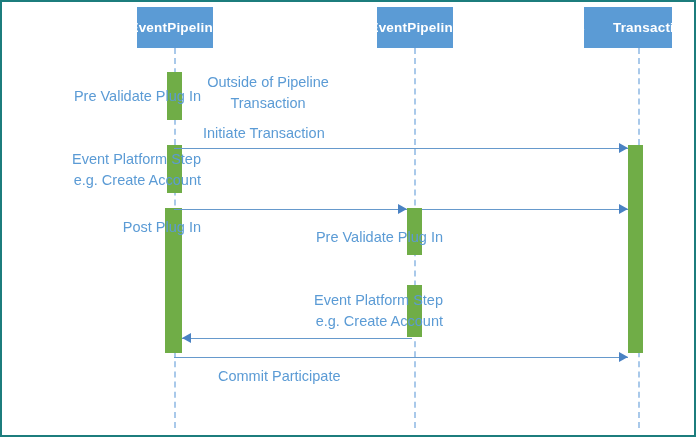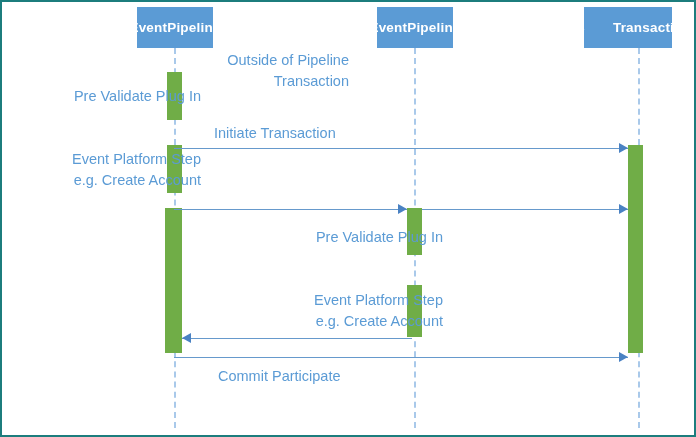--- a/index.html
+++ b/index.html
@@ -104,21 +104,21 @@
   <div class="activation" style="left:165px;top:143px;width:15px;height:48px;"></div>
   <div class="activation" style="left:163px;top:206px;width:17px;height:145px;"></div>
 
   <div class="activation" style="left:405px;top:206px;width:15px;height:47px;"></div>
   <div class="activation" style="left:405px;top:283px;width:15px;height:52px;"></div>
 
   <div class="activation" style="left:626px;top:143px;width:15px;height:208px;"></div>
 
   <div class="msg" style="left:172px;top:146px;width:454px;"></div>
   <div class="arrowhead right" style="left:617px;top:141px;"></div>
-  <div class="label" style="left:212px;top:121px;text-align:right;">Initiate Transaction</div>
+  <div class="label" style="left:201px;top:121px;text-align:right;">Initiate Transaction</div>
 
   <div class="msg" style="left:172px;top:207px;width:233px;"></div>
   <div class="arrowhead right" style="left:396px;top:202px;"></div>
 
   <div class="msg" style="left:420px;top:207px;width:206px;"></div>
   <div class="arrowhead right" style="left:617px;top:202px;"></div>
 
   <div class="msg" style="left:180px;top:336px;width:230px;"></div>
   <div class="arrowhead left" style="left:180px;top:331px;"></div>
 
@@ -128,22 +128,25 @@
 
   <div class="label right" style="left:0px;top:84px;width:161px;">
     <span class="tline">Pre Validate Plug In</span>
   </div>
 
   <div class="label right" style="left:0px;top:147px;width:161px;">
     <span class="tline">Event Platform Step</span>
     <span class="tline">e.g. Create Account</span>
   </div>
 
+  <div class="label right" style="left:0px;top:215px;width:161px;">
+    <span class="tline">Post Plug In</span>
+  </div>
 
-  <div class="label center" style="left:185px;top:48px;width:162px;text-align:right;">
+  <div class="label center" style="left:185px;top:70px;width:162px;">
     <span class="tline">Outside of Pipeline</span>
     <span class="tline">Transaction</span>
   </div>
 
   <div class="label right" style="left:235px;top:225px;width:168px;">
     <span class="tline">Pre Validate Plug In</span>
   </div>
 
   <div class="label right" style="left:235px;top:288px;width:168px;">
     <span class="tline">Event Platform Step</span>

